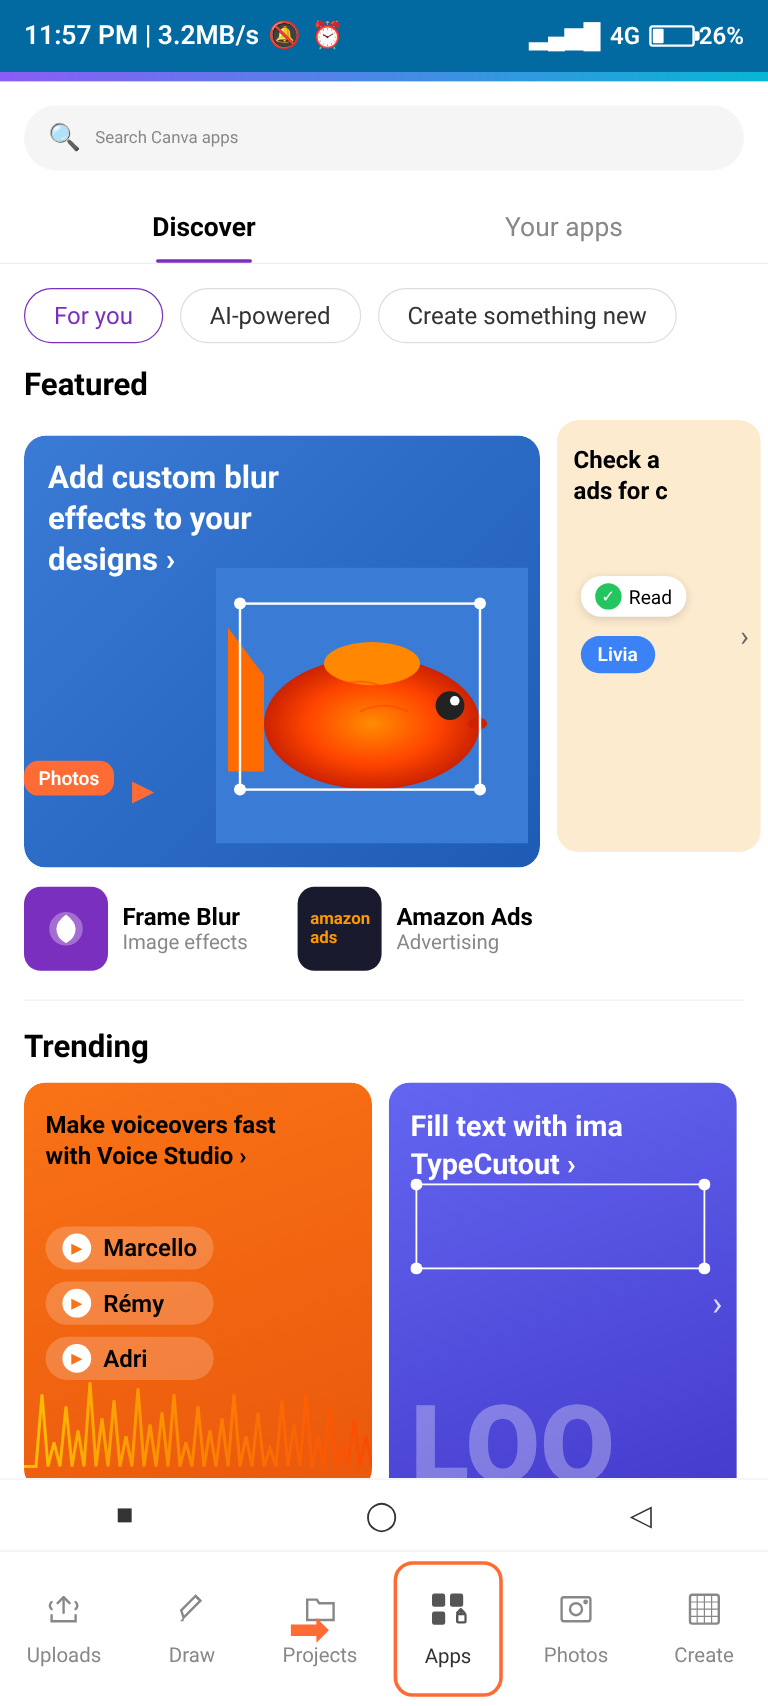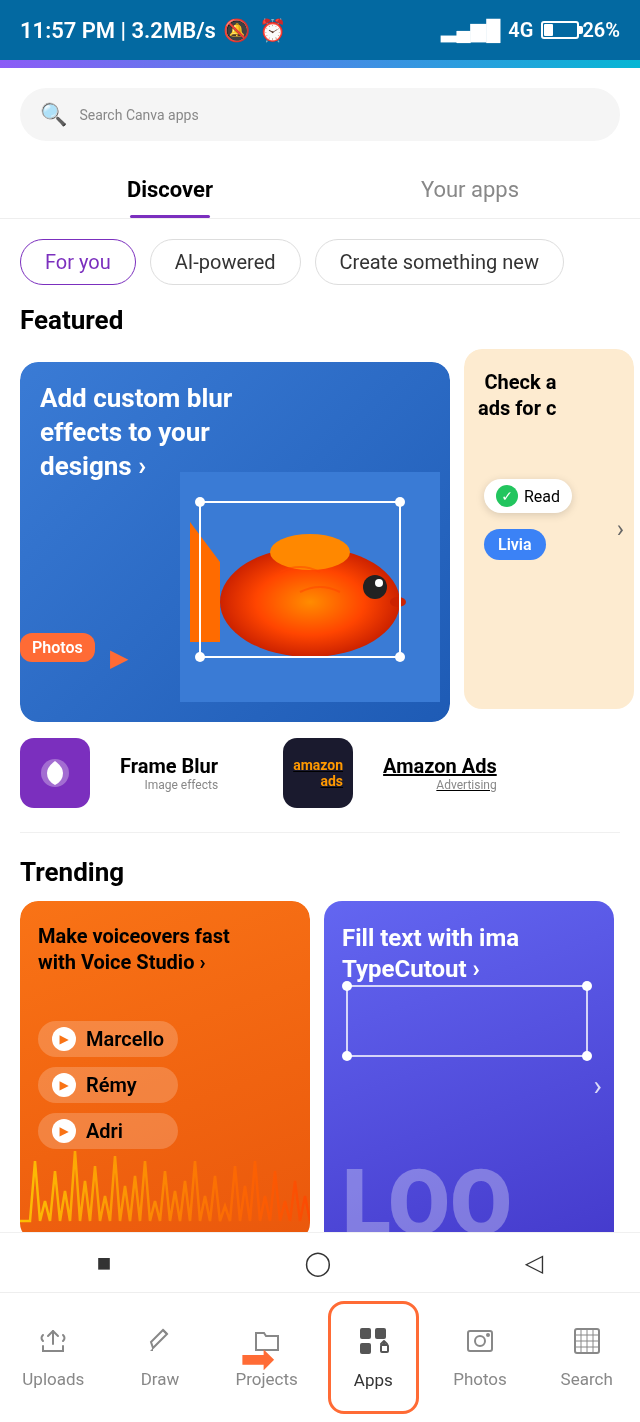--- a/index.html
+++ b/index.html
@@ -207,21 +207,20 @@
       border-radius: 18px;
       overflow: hidden;
     }
     .peach-card-text {
       position: absolute;
       top: 20px; left: 14px;
       font-size: 20px;
       font-weight: 700;
       color: #000;
       line-height: 1.3;
-      text-align: right;
     }
     .check-bubble {
       position: absolute;
       top: 130px; left: 20px;
       background: #fff;
       border-radius: 20px;
       padding: 6px 12px;
       display: flex; align-items: center; gap: 6px;
       font-size: 16px;
       box-shadow: 0 2px 8px rgba(0,0,0,0.15);
@@ -254,35 +253,34 @@
     
     .app-info-row {
       display: flex;
       gap: 14px;
       padding: 16px 20px 24px;
       overflow-x: hidden;
     }
     .app-info-card {
       display: flex;
       align-items: center;
-      gap: 30px;
+      gap: 12px;
       flex-shrink: 0;
-      text-align: right;
     }
     .app-icon {
       width: 70px; height: 70px;
       border-radius: 14px;
       display: flex; align-items: center; justify-content: center;
       font-size: 32px;
     }
     .app-icon.purple { background: #7B2FBE; }
     .app-icon.dark { background: #1a1a2e; }
     .app-meta { }
     .app-name { font-size: 20px; font-weight: 700; color: #000; }
-    .app-category { font-size: 12px; color: #888; }
+    .app-category { font-size: 17px; color: #888; }
 
     
     .divider {
       height: 1px;
       background: #f0f0f0;
       margin: 0 20px;
     }
 
     
     .trending-section { padding: 24px 0 0; }
@@ -595,21 +593,21 @@
             <circle cx="20" cy="20" r="14" fill="white" opacity="0.3"></circle>
             <path d="M20 8 Q28 14 28 20 Q28 28 20 32 Q12 28 12 20 Q12 14 20 8Z" fill="white"></path>
           </svg>
         </div>
         <div class="app-meta">
           <div class="app-name">Frame Blur</div>
           <div class="app-category">Image effects</div>
         </div>
       </div>
 
-      <div class="app-info-card" style="margin-left: 51px; text-decoration: underline;">
+      <div class="app-info-card" style="margin-left: 28px;">
         <div class="app-icon dark">
           <span style="color:#FF9900; font-size:14px; font-weight:700;">amazon<br>ads</span>
         </div>
         <div class="app-meta">
           <div class="app-name">Amazon Ads</div>
           <div class="app-category">Advertising</div>
         </div>
       </div>
     </div>
   </div>
@@ -749,16 +747,16 @@
       <svg width="30" height="30" viewBox="0 0 30 30" fill="none" xmlns="http://www.w3.org/2000/svg">
         <rect x="3" y="3" width="24" height="24" rx="2" stroke="#888" stroke-width="2"></rect>
         <line x1="9" y1="3" x2="9" y2="27" stroke="#888" stroke-width="1"></line>
         <line x1="15" y1="3" x2="15" y2="27" stroke="#888" stroke-width="1"></line>
         <line x1="21" y1="3" x2="21" y2="27" stroke="#888" stroke-width="1"></line>
         <line x1="3" y1="9" x2="27" y2="9" stroke="#888" stroke-width="1"></line>
         <line x1="3" y1="15" x2="27" y2="15" stroke="#888" stroke-width="1"></line>
         <line x1="3" y1="21" x2="27" y2="21" stroke="#888" stroke-width="1"></line>
       </svg>
     </div>
-    <span class="nav-item-label">Search</span>
+    <span class="nav-item-label">Create</span>
   </div>
 
 </div>
 
 </body></html>

